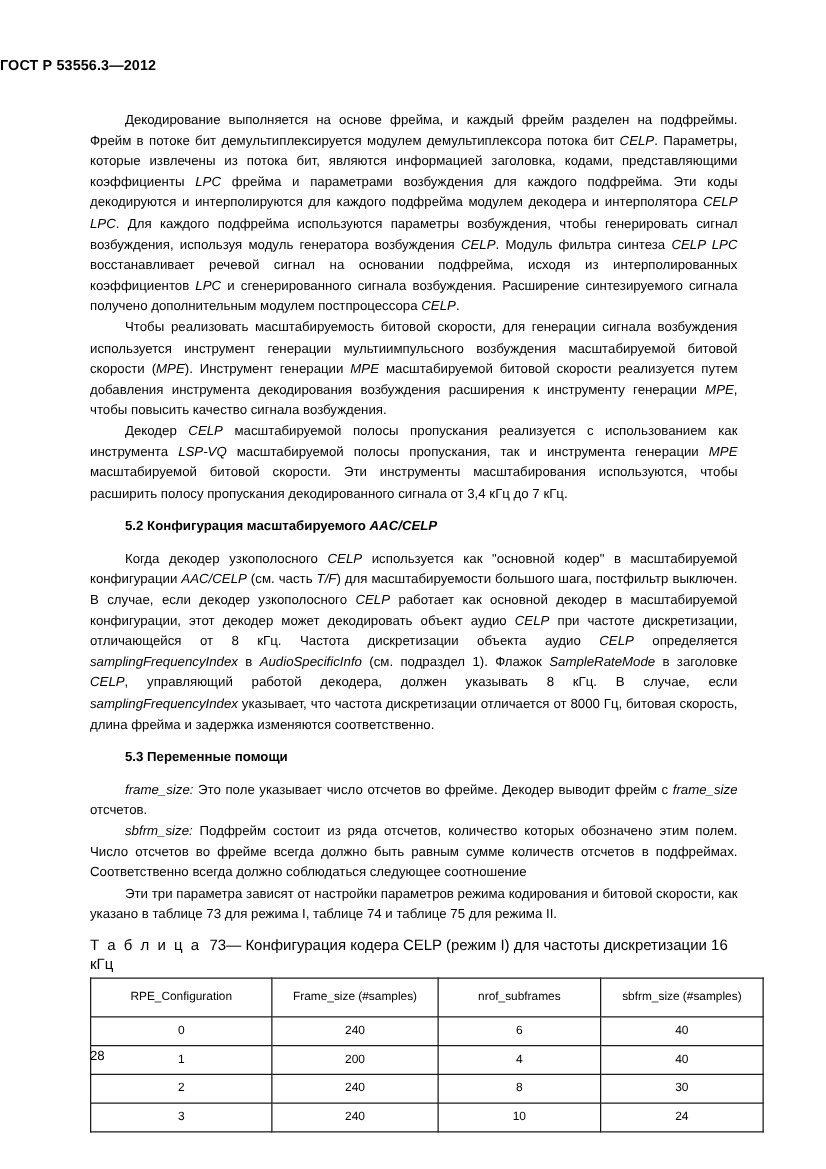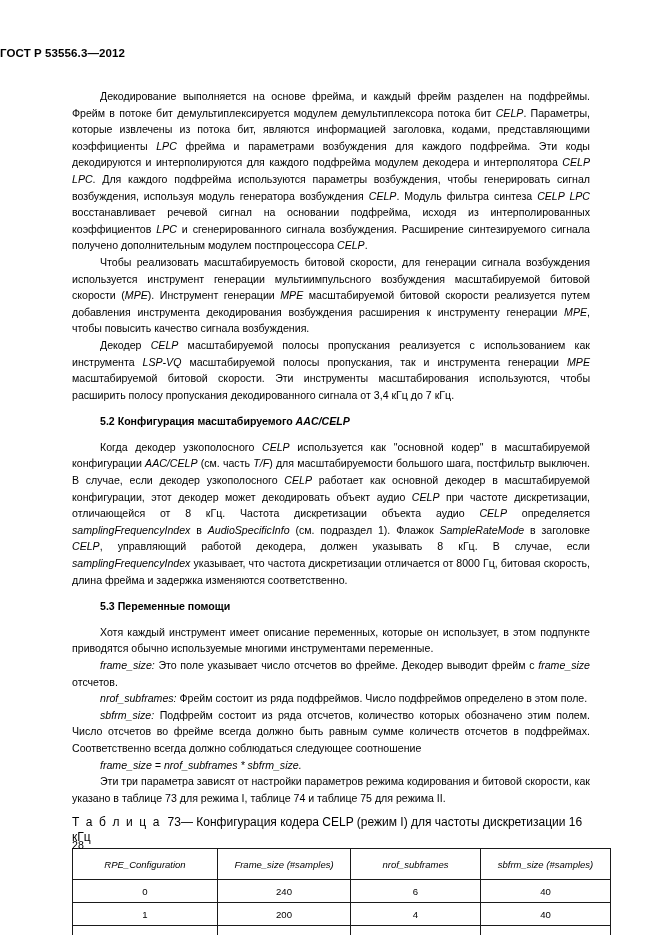--- a/index.html
+++ b/index.html
@@ -75,21 +75,20 @@
   table.data td, table.data th {
     border: 1px solid #1a1a1a;
     text-align: center;
     font-size: 9.6px;
     font-weight: normal;
     height: 22px;
     padding: 0 2px;
     vertical-align: middle;
   }
   table.data th {
-    font-style: italic;
     height: 30px;
     font-size: 9.5px;
   }
   table.data td.plain {
     font-style: normal;
   }
   .col1 { width: 140px; }
   .col2 { width: 128px; }
   .col3 { width: 125px; }
   .col4 { width: 125px; }
@@ -128,37 +127,30 @@
     <div class="sp-after-head"></div>
 
     <p class="body-par">
       <span>Когда декодер узкополосного <i>CELP</i> используется как "основной кодер" в масштабируемой конфигурации <i>AAC/CELP</i> (см. часть <i>T/F</i>) для масштабируемости большого шага, постфильтр выключен. В случае, если декодер узкополосного <i>CELP</i> работает как основной декодер в масштабируемой конфигурации, этот декодер может декодировать объект аудио <i>CELP</i> при частоте дискретизации, отличающейся от 8 кГц. Частота дискретизации объекта аудио <i>CELP</i> определяется <i>samplingFrequencyIndex</i> в <i>AudioSpecificInfo</i> (см. подраздел 1). Флажок <i>SampleRateMode</i> в заголовке <i>CELP</i>, управляющий работой декодера, должен указывать 8 кГц. В случае, если <i>samplingFrequencyIndex</i> указывает, что частота дискретизации отличается от 8000 Гц, битовая скорость, длина фрейма и задержка изменяются соответственно.</span>
     </p>
 
     <div class="sp-before-head"></div>
     <h3 class="section-head">5.3 Переменные помощи</h3>
     <div class="sp-after-head"></div>
 
-    <p class="body-par">Хотя каждый инструмент имеет описание переменных, которые он использует, в этом подпункте приводятся обычно используемые многими инструментами переменные.</p>
 
     <p class="body-par">
       <span><i>frame_size:</i> Это поле указывает число отсчетов во фрейме. Декодер выводит фрейм с <i>frame_size</i> отсчетов.</span>
     </p>
 
-    <p class="body-par">
-      <span><i>nrof_subframes:</i> Фрейм состоит из ряда подфреймов. Число подфреймов определено в этом поле.</span>
-    </p>
 
     <p class="body-par">
       <span><i>sbfrm_size:</i> Подфрейм состоит из ряда отсчетов, количество которых обозначено этим полем. Число отсчетов во фрейме всегда должно быть равным сумме количеств отсчетов в подфреймах. Соответственно всегда должно соблюдаться следующее соотношение</span>
     </p>
 
-    <p class="body-par">
-      <span class="it">frame_size = nrof_subframes * sbfrm_size.</span>
-    </p>
 
     <p class="body-par">Эти три параметра зависят от настройки параметров режима кодирования и битовой скорости, как указано в таблице 73 для режима I, таблице 74 и таблице 75 для режима II.</p>
 
     <div class="sp-after-head"></div>
 
     <p class="tbl-caption">
       <span class="spaced">Т а б л и ц а</span><span>&nbsp; </span><span>73</span><span>— Конфигурация кодера CELP (режим I) для частоты дискретизации 16 кГц</span>
     </p>
 
     <div class="sp-small"></div>

